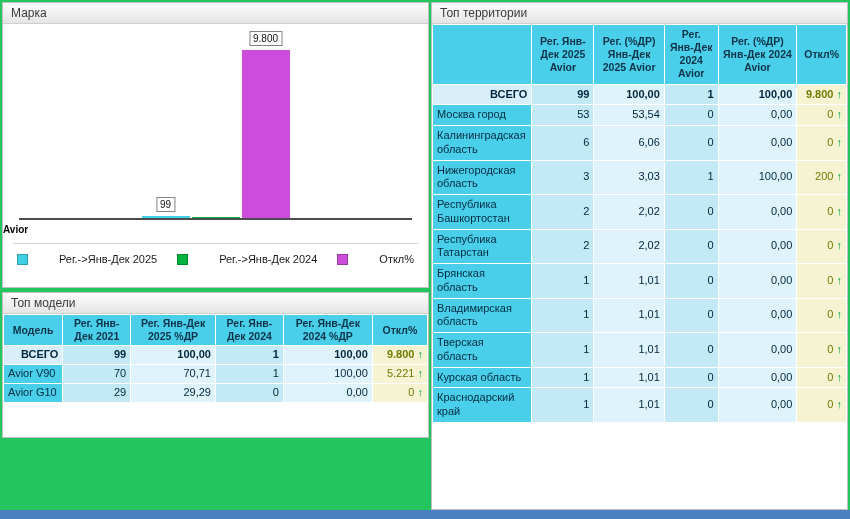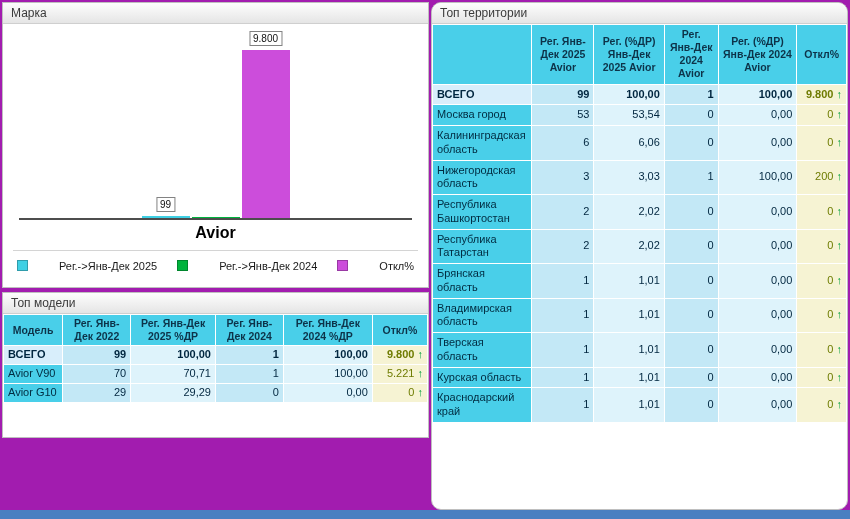--- a/index.html
+++ b/index.html
@@ -1,50 +1,50 @@
 <!DOCTYPE html>
 <html><head>
 <meta charset="utf-8">
 <style>
   html,body{margin:0;padding:0;background:#e6e6e6;font-family:"Liberation Sans",sans-serif;}
-  .stage{position:relative;width:850px;height:519px;background:#a21caf;overflow:hidden;}
+  .stage{position:relative;width:850px;height:519px;background:#22c55e;overflow:hidden;}
 
   .panel{position:absolute;background:#fff;border:1px solid #bfbfbf;box-sizing:border-box;overflow:hidden;}
   .panel-header{height:20px;line-height:20px;padding:0 8px;font-size:12px;color:#3a3a3a;
     background:linear-gradient(#fdfdfd,#e5e5e5);border-bottom:1px solid #cfcfcf;}
   #panel-marka{left:2px;top:2px;width:427px;height:286px;}
   #panel-models{left:2px;top:292px;width:427px;height:146px;}
-  #panel-terr{left:431px;top:2px;width:417px;height:508px;border-radius:10px;}
+  #panel-terr{left:431px;top:2px;width:417px;height:508px;}
 
   
   .chart-body{position:relative;}
   .plot{position:relative;height:178px;margin:16px 16px 0 16px;display:flex;align-items:flex-end;
     justify-content:center;gap:2px;border-bottom:2px solid #4d4d4d;}
   .bar{position:relative;width:48px;height:100%;}
   .bar .fill{position:absolute;bottom:0;left:0;right:0;}
   .vlabel{position:absolute;left:50%;transform:translateX(-50%);background:#fff;border:1px solid #828282;
     font-size:10px;line-height:13px;padding:0 3px;white-space:nowrap;color:#111;}
-  .cat-label{text-align:center;font-weight:bold;font-size:16px;margin-top:4px;color:#000;}
+  .cat-label{font-weight:bold;font-size:10px;margin-top:4px;color:#000;}
   .legend-sep{border-top:1px solid #d4d4d4;margin:8px 10px 0 10px;}
   .legend{display:flex;justify-content:center;align-items:center;gap:20px;margin-top:9px;font-size:11px;color:#1a1a1a;}
-  .legend-item{display:flex;align-items:flex-start;gap:26px;}
+  .legend-item{display:flex;align-items:flex-end;gap:26px;}
   .swatch{width:11px;height:11px;display:inline-block;margin-right:5px;border:1px solid rgba(0,0,0,.25);box-sizing:border-box;}
 
   
   table{border-collapse:collapse;width:100%;table-layout:fixed;font-size:11px;line-height:1.25;}
   th,td{border:1px solid #fff;padding:2px 4px;vertical-align:middle;word-wrap:break-word;}
   #panel-terr td, #panel-terr th{padding:3px 4px;}
   th{background:#49cfe9;color:#0d3349;font-weight:bold;text-align:center;font-size:10.5px;}
   td.lbl{background:#49cfe9;color:#002b40;text-align:left;}
   td.v0{background:#c3e8f6;text-align:right;color:#00263f;}
   td.v1{background:#def3fb;text-align:right;color:#00263f;}
   td.delta{background:#f6f3d3;text-align:right;}
   td.delta .num{color:#6e7b00;}
   td.delta .arrow{color:#00a03c;font-weight:bold;}
-  tr.total td{font-weight:bold;}
+  tr.total td{font-weight:bold;text-align:right;}
   tr.total td.lbl{background:#d8eefb;color:#00263f;}
 
   .footer-bar{position:absolute;left:0;bottom:0;width:850px;height:9px;background:#4a7fc1;}
 </style>
 </head>
 <body>
 
 <div class="stage">
 
   <section class="panel" id="panel-marka">
@@ -94,21 +94,21 @@
         <col style="width:14%">
           <col style="width:16%">
           <col style="width:20%">
         <col style="width:16%">
           <col style="width:21%">
           <col style="width:13%">
       </colgroup>
       <thead>
           <tr>
             <th>Модель</th>
-            <th>Рег. Янв-Дек 2022</th>
+            <th>Рег. Янв-Дек 2021</th>
             <th>Рег. Янв-Дек 2025 %ДР</th>
             <th>Рег. Янв-Дек 2024</th>
             <th>Рег. Янв-Дек 2024 %ДР</th>
             <th>Откл%</th>
           </tr>
         </thead>
       <tbody>
           <tr class="total">
             <td class="lbl">ВСЕГО</td>
             <td class="v0">99</td>

